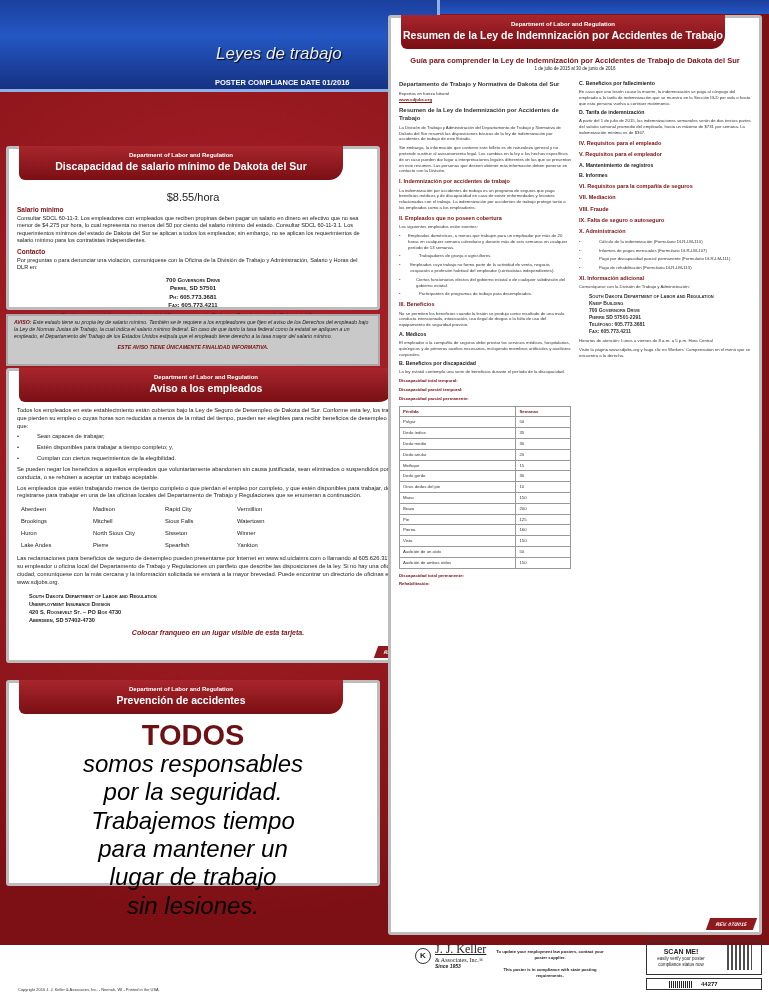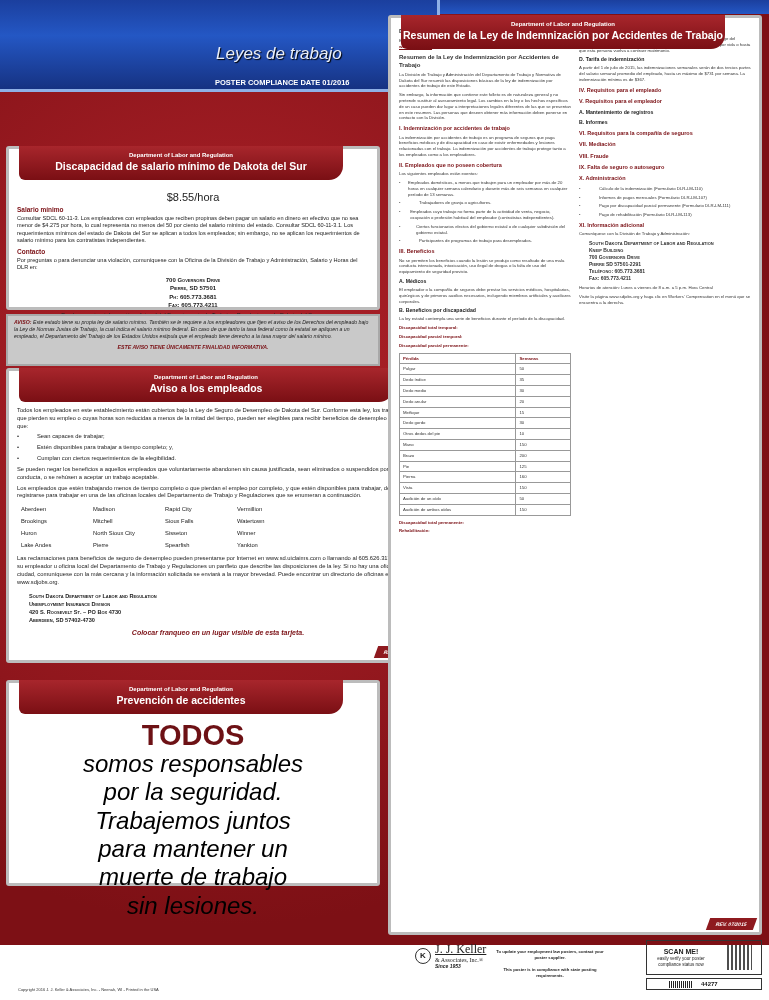--- a/index.html
+++ b/index.html
@@ -159,31 +159,35 @@
 
   <div class="panel p3">
     <div class="panel-head">
       <span class="dept">Department of Labor and Regulation</span>
       <span class="ptitle">Prevención de accidentes</span>
     </div>
     <div class="todos">
       <div class="big">TODOS</div>
       <div class="line">somos responsables</div>
       <div class="line">por la seguridad.</div>
-      <div class="line">Trabajemos juntos</div>
+      <div class="line">Trabajemos tiempo</div>
       <div class="line">para mantener un</div>
-      <div class="line">muerte de trabajo</div>
+      <div class="line">lugar de trabajo</div>
       <div class="line">sin lesiones.</div>
     </div>
   </div>
 
   <div class="panel p4">
     <div class="panel-head">
       <span class="dept">Department of Labor and Regulation</span>
       <span class="ptitle">Resumen de la Ley de Indemnización por Accidentes de Trabajo</span>
+    </div>
+    <div class="guide">
+      <div class="g1">Guía para comprender la Ley de Indemnización por Accidentes de Trabajo de Dakota del Sur</div>
+      <div class="g2">1 de julio de 2015 al 30 de junio de 2016</div>
     </div>
     <div class="cols">
       <div class="col">
         <div class="h1">Departamento de Trabajo y Normativa de Dakota del Sur</div>
         <div>Expertos en fuerza laboral</div>
         <div class="link">www.sdjobs.org</div>
         <div class="h1">Resumen de la Ley de Indemnización por Accidentes de Trabajo</div>
         <p>La División de Trabajo y Administración del Departamento de Trabajo y Normativa de Dakota del Sur resumió las disposiciones básicas de la ley de indemnización por accidentes de trabajo de este Estado.</p>
         <p>Sin embargo, la información que contiene este folleto es de naturaleza general y no pretende sustituir al asesoramiento legal. Los cambios en la ley o los hechos específicos de un caso pueden dar lugar a interpretaciones legales diferentes de las que se presentan en este resumen. Las personas que deseen obtener más información deben ponerse en contacto con la División.</p>
         <div class="h2">I. Indemnización por accidentes de trabajo</div>

